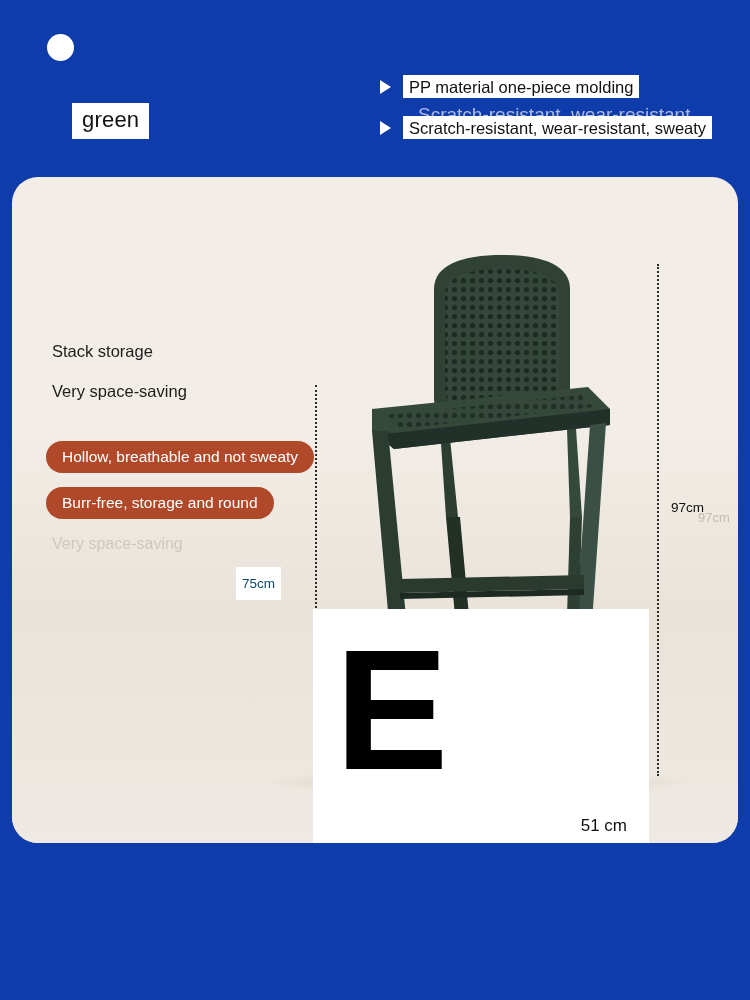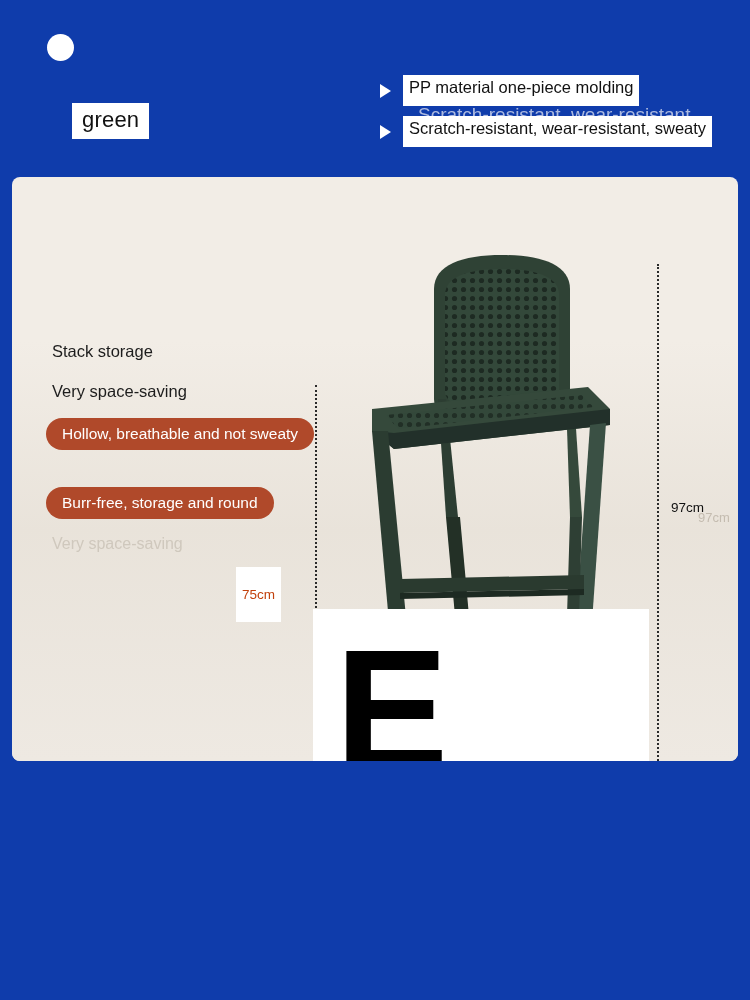--- a/index.html
+++ b/index.html
@@ -61,40 +61,40 @@
     width: 0; height: 0;
     border-left: 11px solid #ffffff;
     border-top: 7px solid transparent;
     border-bottom: 7px solid transparent;
     flex: none;
   }
   .feature .txt {
     background: #ffffff;
     color: #111;
     font-size: 16.5px;
-    padding: 3px 6px 9px 6px;
+    padding: 3px 6px 1px 6px;
     white-space: nowrap;
   }
   .feature-1 { left: 380px; top: 75px; }
   .feature-2 { left: 380px; top: 116px; }
   .feature-ghost {
     position: absolute;
     left: 418px; top: 104px;
     font-size: 19px;
     color: #aebbe0;
     white-space: nowrap;
   }
   
   .card {
     position: absolute;
     left: 12px; top: 177px;
     width: 726px;
-    height: 584px;
+    height: 666px;
     background: #f2ede6;
-    border-radius: 8px;
+    border-radius: 26px;
     overflow: hidden;
   }
   .bg-wash {
     position: absolute;
     left: 0; bottom: 0;
     width: 726px; height: 420px;
     background: linear-gradient(180deg, rgba(236,230,221,0) 0%, rgba(232,226,217,0.9) 45%, rgba(238,233,226,1) 100%);
   }
   .floor-shadow {
     position: absolute;
@@ -127,23 +127,23 @@
   .pill-2 { }
   
   .dash-v {
     position: absolute;
     width: 0;
     border-left: 2px dotted #2a2a2a;
   }
   .dim-label {
     position: absolute;
     background: #ffffff;
-    color: #c2410c;
+    color: #0c4a6e;
     font-size: 13.5px;
-    padding: 20px 6px;
+    padding: 9px 6px;
     white-space: nowrap;
   }
   .dim-label-plain {
     position: absolute;
     color: #111;
     font-size: 13.5px;
     white-space: nowrap;
   }
   .dim-ghost {
     position: absolute;
@@ -252,21 +252,21 @@
         <path d="M58,330 L242,326 L242,340 L58,344 Z" fill="#2a3a2f"></path>
         <path d="M58,344 L242,340 L242,346 L58,350 Z" fill="#1d2a22"></path>
       </svg>
     </div>
 
     <div class="callout-ghost" style="left:40px; top:318px;">Stack storage</div>
     <div class="callout-plain" style="left:40px; top:165px;">Stack storage</div>
     <div class="callout-ghost" style="left:40px; top:358px;">Very space-saving</div>
     <div class="callout-plain" style="left:40px; top:205px;">Very space-saving</div>
 
-    <div class="pill" style="left:34px; top:241px;">Hollow, breathable and not sweaty</div>
+    <div class="pill" style="left:34px; top:264px;">Hollow, breathable and not sweaty</div>
     <div class="pill pill-2" style="left:34px; top:310px;">Burr-free, storage and round</div>
 
     <div class="dash-v" style="left:303px; top:208px; height:275px;"></div>
     <div class="dash-v" style="left:645px; top:87px; height:512px;"></div>
 
     <div class="dim-label" style="left:224px; top:390px;">75cm</div>
     <div class="dim-label-plain" style="left:659px; top:323px;">97cm</div>
     <div class="dim-ghost" style="left:686px; top:333px;">97cm</div>
 
     <div class="panel-e">

